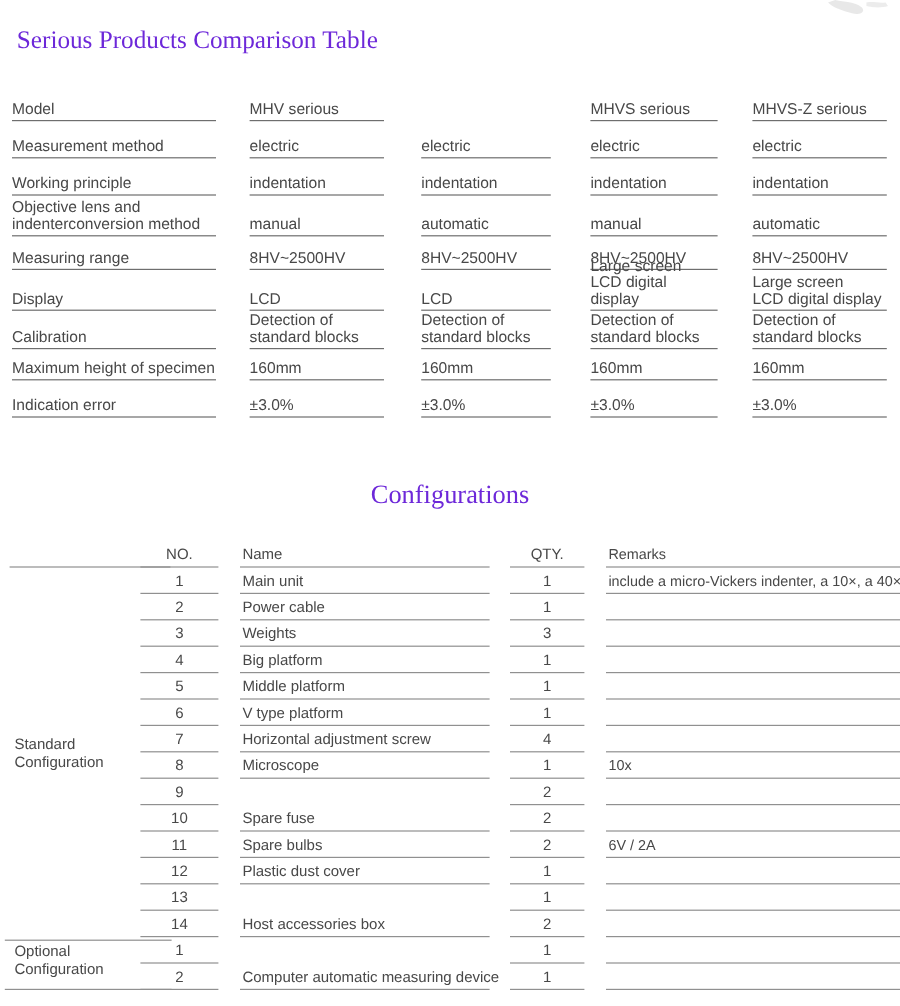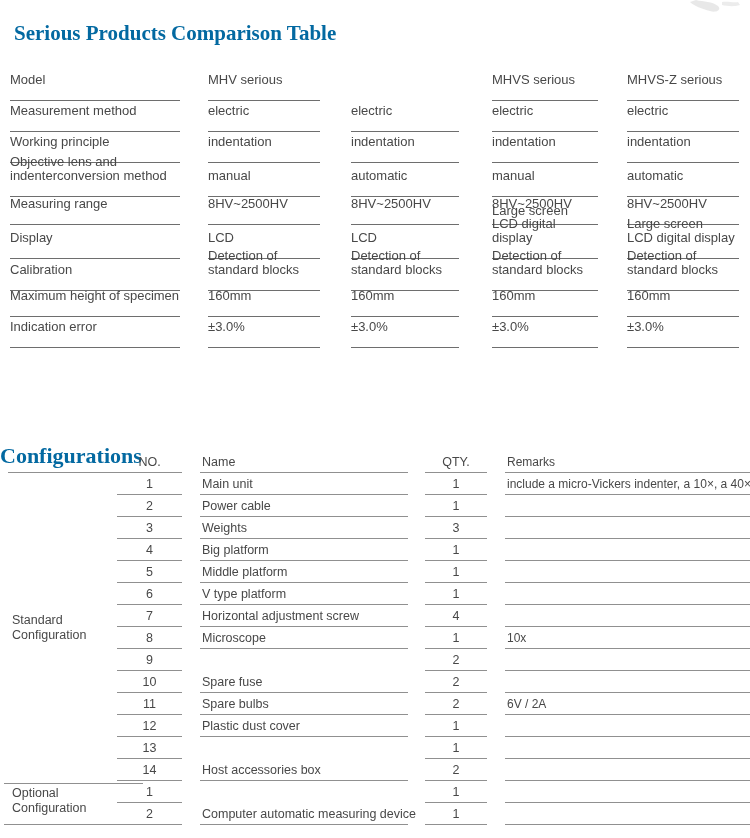--- a/index.html
+++ b/index.html
@@ -10,39 +10,39 @@
     color:#484848;
     position:relative;
     overflow:hidden;
   }
   .page{position:absolute;inset:0;}
 
   
   .sec-title{
     position:absolute;
     font-family:"Liberation Serif","DejaVu Serif",serif;
-    font-weight:bold;
-    color:#0369a1;
+    font-weight:normal;
+    color:#6d28d9;
     margin:0;
   }
   #title1{left:14px;top:21px;font-size:21px;}
-  #title2{left:0;top:399px;width:750px;text-align:left;font-size:22px;margin-top:44px;}
+  #title2{left:0;top:399px;width:750px;text-align:center;font-size:22px;}
 
   
   .corner-art{position:absolute;right:8px;top:0;opacity:.55;}
 
   
   #cmpTable{position:absolute;left:0;top:70px;width:750px;}
   .cmp-row{position:relative;width:750px;}
   .cmp-row .cell{
     position:absolute;top:0;bottom:0;
     display:flex;flex-direction:column;justify-content:flex-end;
     border-bottom:1px solid #6e6e6e;
     box-sizing:border-box;
-    padding-bottom:14px;
+    padding-bottom:3px;
     font-size:13px;line-height:13.5px;
     white-space:pre-line;
   }
   .cmp-row .lab{left:10px;width:170px;text-align:left;}
   .cmp-row .v{text-align:left;}
   .cmp-row .v1{left:208px;width:112px;}
   .cmp-row .v2{left:351px;width:108px;}
   .cmp-row .v3{left:492px;width:106px;}
   .cmp-row .v4{left:627px;width:112px;}
 

